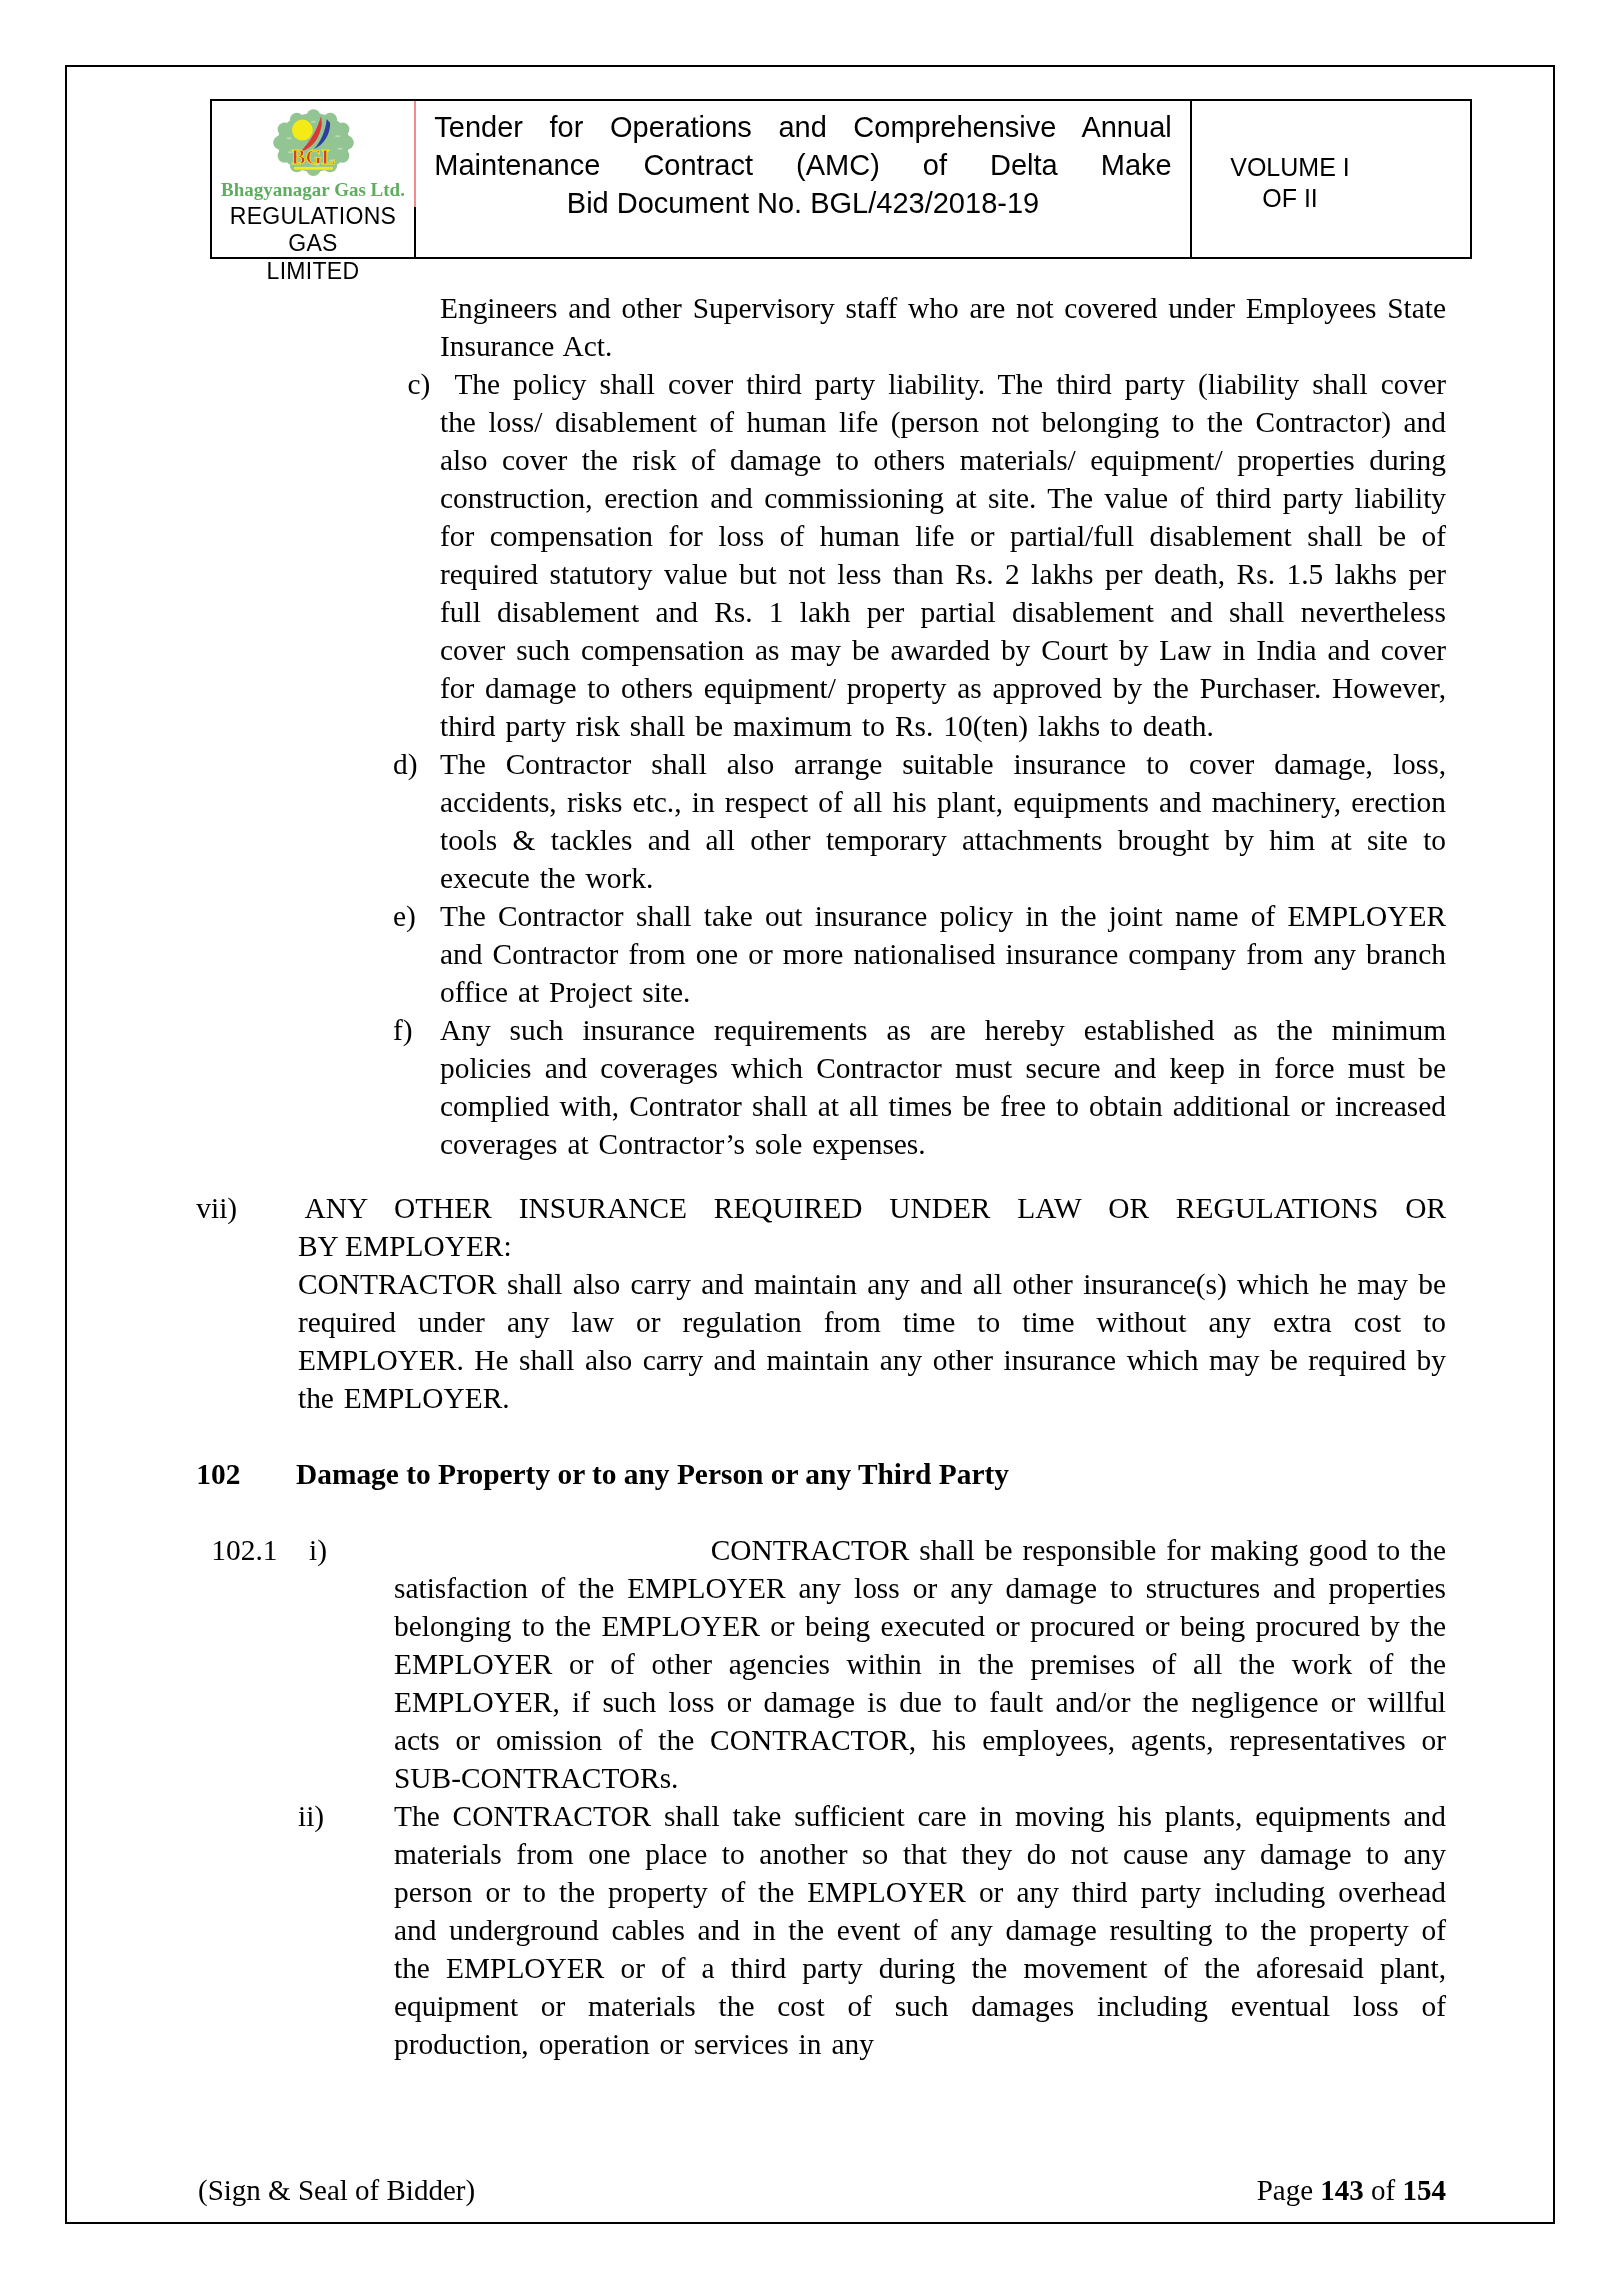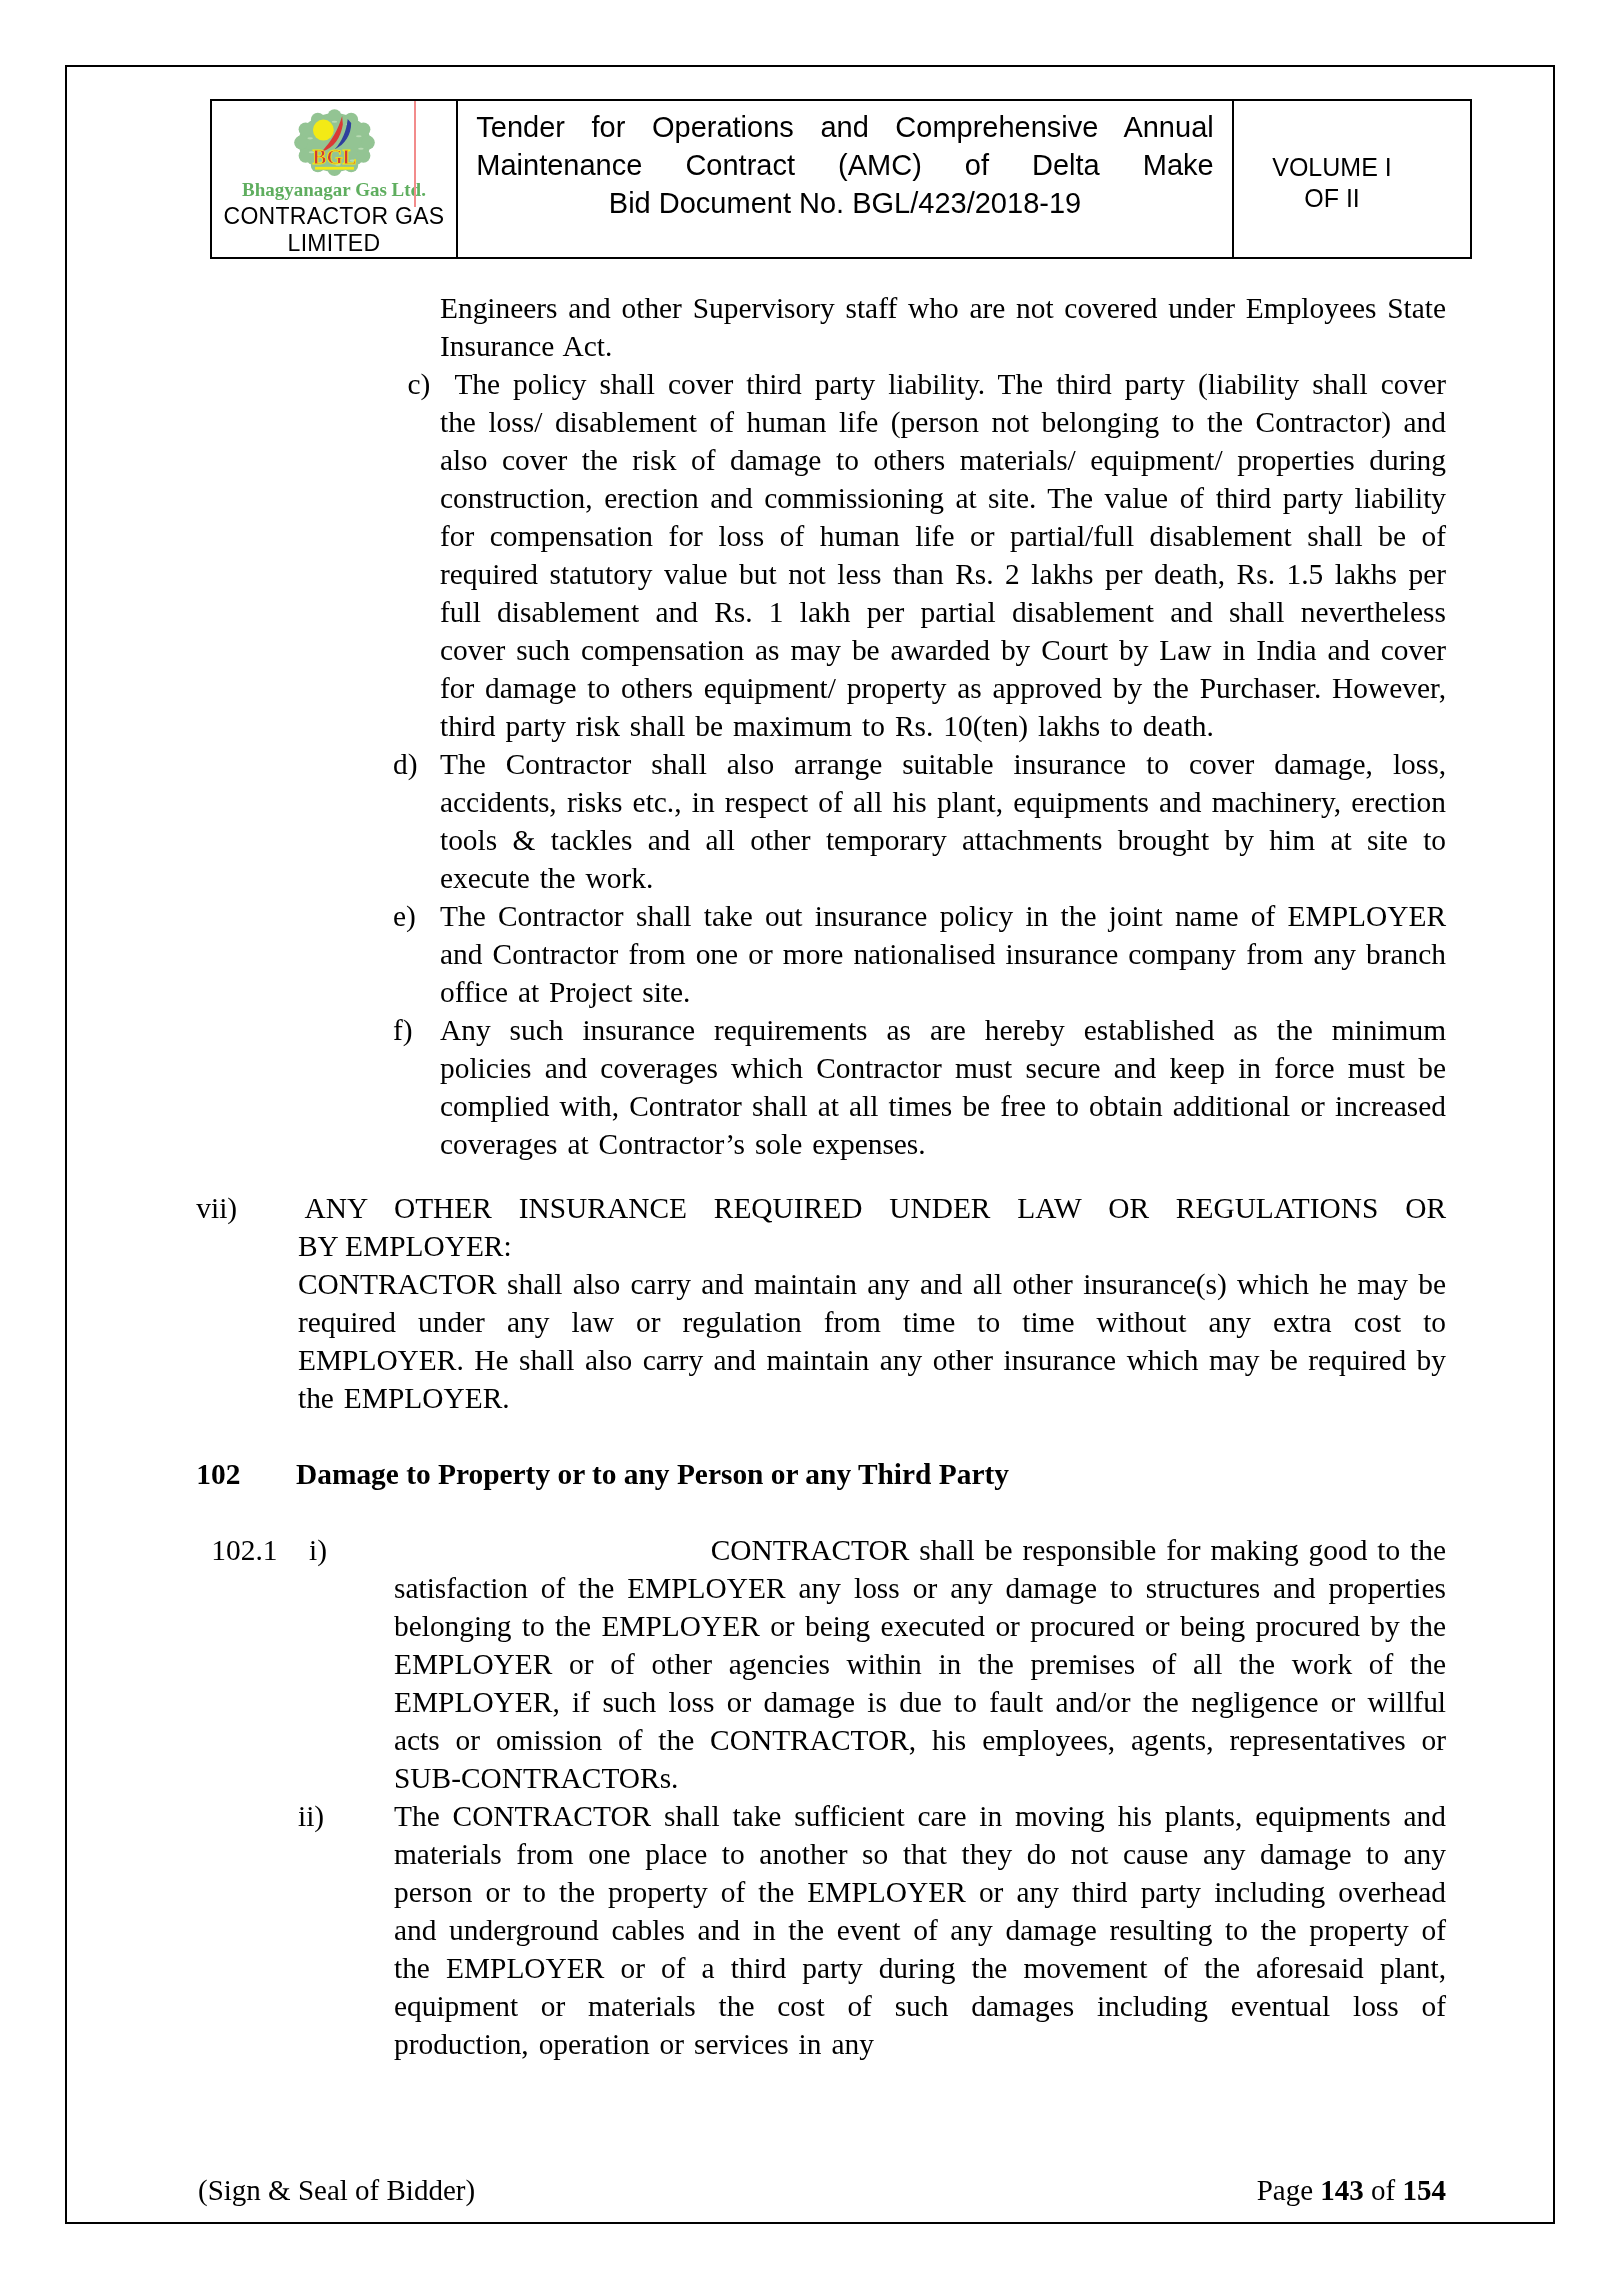--- a/index.html
+++ b/index.html
@@ -23,21 +23,21 @@
     position:absolute;
     left:210px;top:99px;
     width:1262px;height:160px;
     border:2.6px solid #000000;
     box-sizing:border-box;
     display:flex;
     background:#ffffff;
   }
   .cell{box-sizing:border-box;height:100%;}
   .logo-cell{
-    width:246px;
+    width:204px;
     border-right:2.6px solid #000000;
     position:relative;
     text-align:center;
     padding-top:3.9px;
   }
   .scan-line{
     position:absolute;
     left:202px;top:0;
     width:2px;height:106px;
     background:#f28b8b;
@@ -152,21 +152,21 @@
             <ellipse cx="52" cy="30" rx="4" ry="1.5"></ellipse>
         </g>
         <circle cx="59" cy="36" r="15" fill="#f3ea16"></circle>
         <path d="M86,16 C80,36 72,50 57,67 C74,62 84,47 87,28 Z" fill="#d93a35"></path>
         <path d="M94,20 C92,38 86,52 75,64 C90,57 99,43 99,26 Z" fill="#2f3f9e"></path>
         <text x="75" y="85" text-anchor="middle" font-family="Liberation Serif, serif" font-weight="bold" font-size="30" fill="#d23b32" stroke="#f3ea16" stroke-width="1.2">BGL</text>
         <rect x="47" y="89" width="56" height="4" fill="#f3ea16"></rect>
       </svg>
       <div class="logo-caption">Bhagyanagar Gas Ltd.</div>
       <div class="company-name">
-        <div>CONTRACTOR GAS</div>
+        <div>REGULATIONS GAS</div>
         <div>LIMITED</div>
       </div>
       <div class="scan-line"></div>
     </div>
 
     <div class="cell title-cell">
       <div class="just-line">Tender for Operations and Comprehensive Annual</div>
       <div class="just-line">Maintenance Contract (AMC) of Delta Make</div>
       <div class="center-line">Bid Document No. BGL/423/2018-19</div>
     </div>

